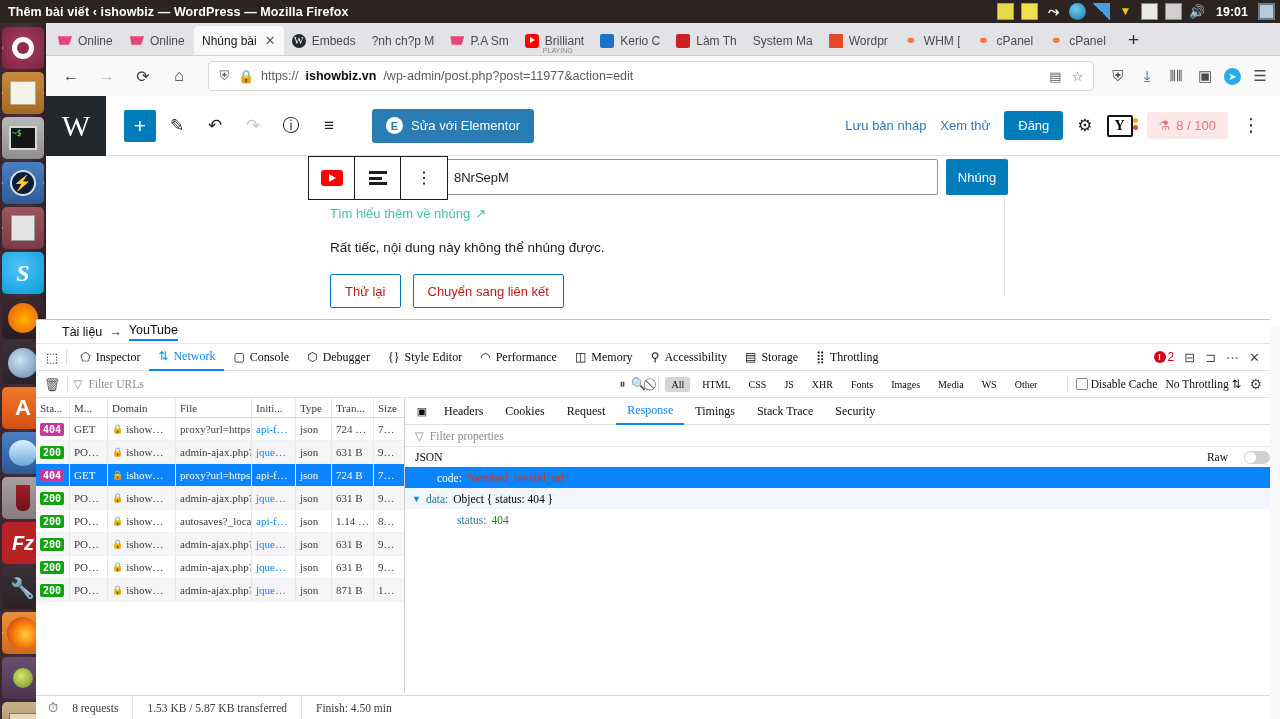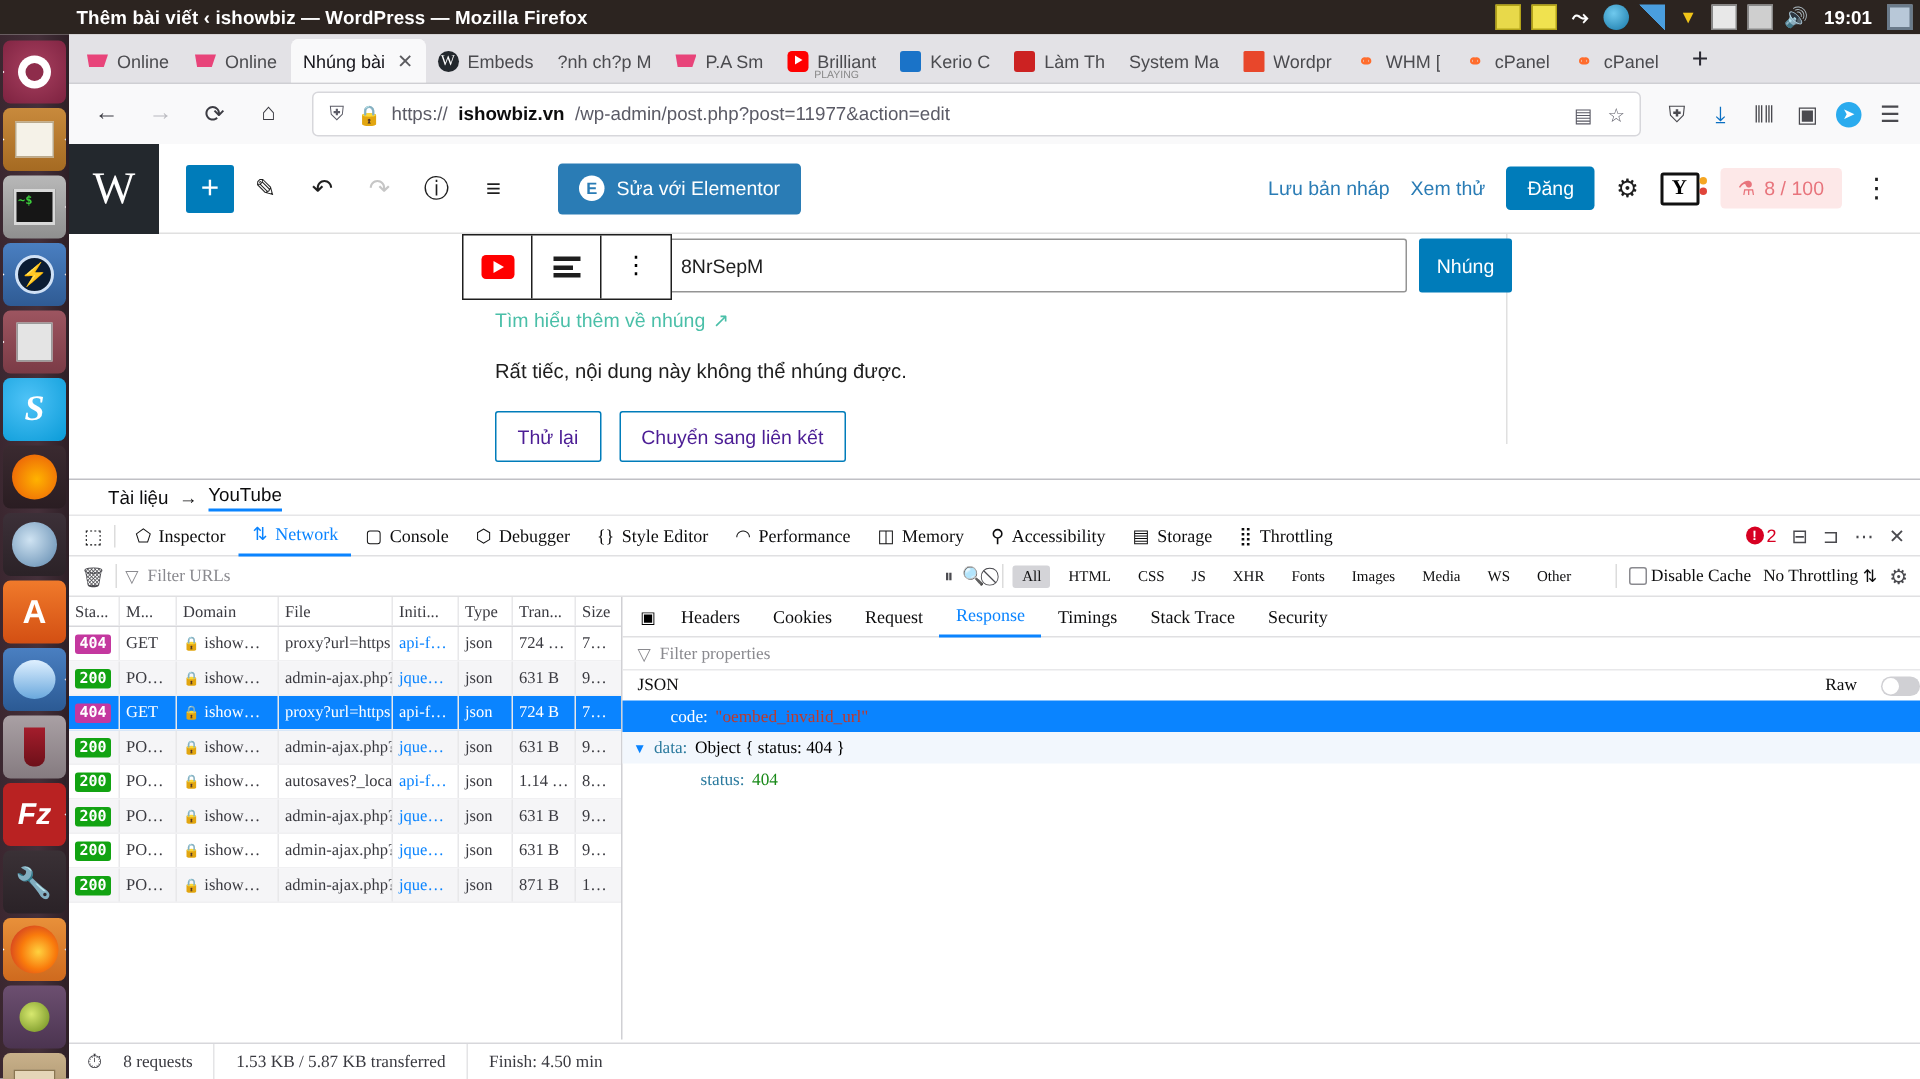--- a/index.html
+++ b/index.html
@@ -8,21 +8,21 @@
     overflow: hidden;
     font-family: "Liberation Sans", sans-serif;
     background: #fff;
   }
 
   
   .os-panel {
     position: absolute; top: 0; left: 0; width: 1280px; height: 23px;
     background: #2c2420;
     display: flex; align-items: center;
-    color: #fff; font-size: 12px; padding-left: 43px;
+    color: #fff; font-size: 12px;
   }
   .os-title { padding-left: 8px; font-weight: bold; font-size: 12.5px; letter-spacing: .1px; white-space: nowrap;}
   .os-tray { margin-left: auto; display: flex; align-items: center; gap: 7px; padding-right: 5px; }
   .tray-ico { width: 17px; height: 17px; display: inline-block; position: relative; }
   .os-clock { font-size: 12.5px; font-weight: bold; color: #fff; padding: 0 3px; }
 
   
   .dock {
     position: absolute; top: 23px; left: 0; width: 46px; height: 696px;
     background: linear-gradient(to right, #3b2730 0%, #45303a 55%, #2e1f26 100%);
@@ -161,25 +161,25 @@
   .align-ic i { display:block; height:3px; background:#1e1e1e;}
   .emb-row { position: absolute; left: 0; top: 3px; width: 700px; display: flex; align-items: center; gap: 8px; }
   .emb-input {
     flex: 1; height: 36px; border: 1px solid #949494; border-radius: 2px;
     background:#fff; display:flex; align-items:center; padding-left: 145px; font-size: 13px; color: #1e1e1e;
   }
   .emb-btn { width: 62px; height: 36px; background:#007cba; color:#fff; font-size:13px; display:flex;align-items:center;justify-content:center; border-radius:2px;}
   .emb-help { position:absolute; left: 22px; top: 50px; font-size: 13px; color: #4abfa8; display:flex; align-items:center; gap:5px;}
   .emb-err { position:absolute; left: 22px; top: 84px; font-size: 13.5px; color: #1e1e1e; }
   .emb-actions { position:absolute; left: 22px; top: 118px; display:flex; gap: 12px; }
-  .emb-action { height: 34px; border: 1px solid #007cba; color:#4c1d95; font-size: 13px; padding: 0 14px; display:flex;align-items:center; border-radius:2px;}
+  .emb-action { height: 34px; border: 1px solid #007cba; color:#b91c1c; font-size: 13px; padding: 0 14px; display:flex;align-items:center; border-radius:2px;}
   .emb-sidebar-line { position:absolute; left: 958px; top: 0; width: 1px; height: 140px; background: #e0e0e0;}
 
   
-  .devtools { position: absolute; left: 46px; top: 319px; width: 1234px; height: 400px; background:#fff; border-top: 1px solid #c0c0c5; }
+  .devtools { position: absolute; left: 36px; top: 319px; width: 1234px; height: 400px; background:#fff; border-top: 1px solid #c0c0c5; }
   .dt-crumb { height: 24px; background:#fff; display:flex; align-items:center; padding-left:26px; font-size:12.5px; color:#0c0c0d; gap:7px; border-bottom:1px solid #e6e6e8;}
   .dt-crumb .cur { border-bottom: 2px solid #0a84ff; padding-bottom: 2px; }
   .dt-tabs { height: 27px; display: flex; align-items: center; background:#fff; border-bottom:1px solid #e0e0e2; padding-left: 6px; }
   .dt-tab { display:flex; align-items:center; gap:5px; padding: 0 9px; height:27px; font-size:12px; color:#0c0c0d; font-family:"Liberation Serif",serif;}
   .dt-tab.active { color: #0a84ff; border-bottom: 2px solid #0a84ff; }
   .dt-tab .ic { font-size: 12px; }
   .dt-tabs .pick { padding: 0 8px 0 4px; font-size:13px; color:#0c0c0d; border-right:1px solid #dcdcdc; margin-right:4px;}
   .dt-tabs-right { margin-left:auto; display:flex; align-items:center; gap:10px; padding-right:10px; font-size:13px; color:#4a4a4f;}
   .err-badge { display:flex; align-items:center; gap:2px; color:#d70022; font-size:12px;}
   .err-dot { width:12px;height:12px;border-radius:50%;background:#d70022;color:#fff;font-size:9px;display:flex;align-items:center;justify-content:center;font-weight:bold;}

